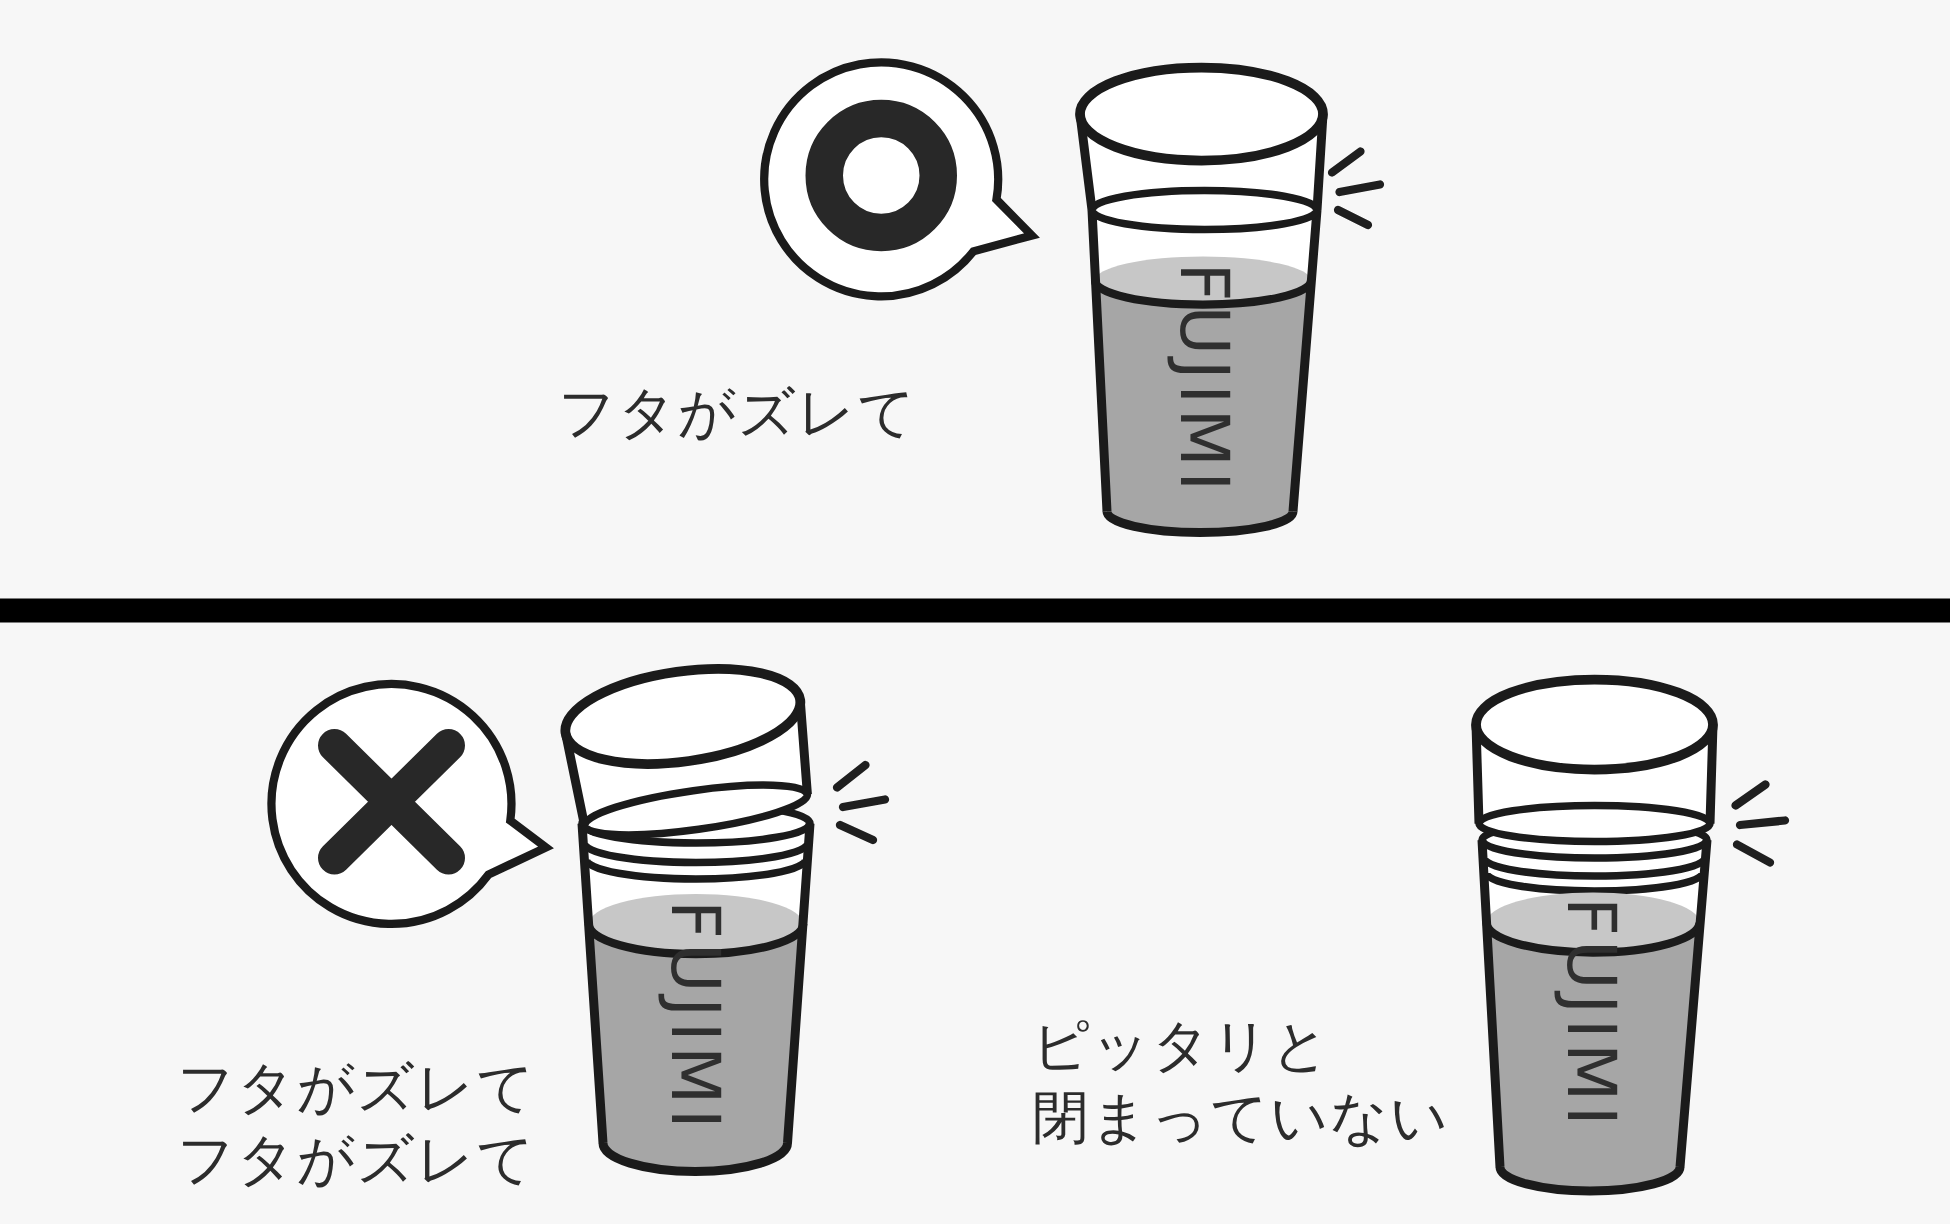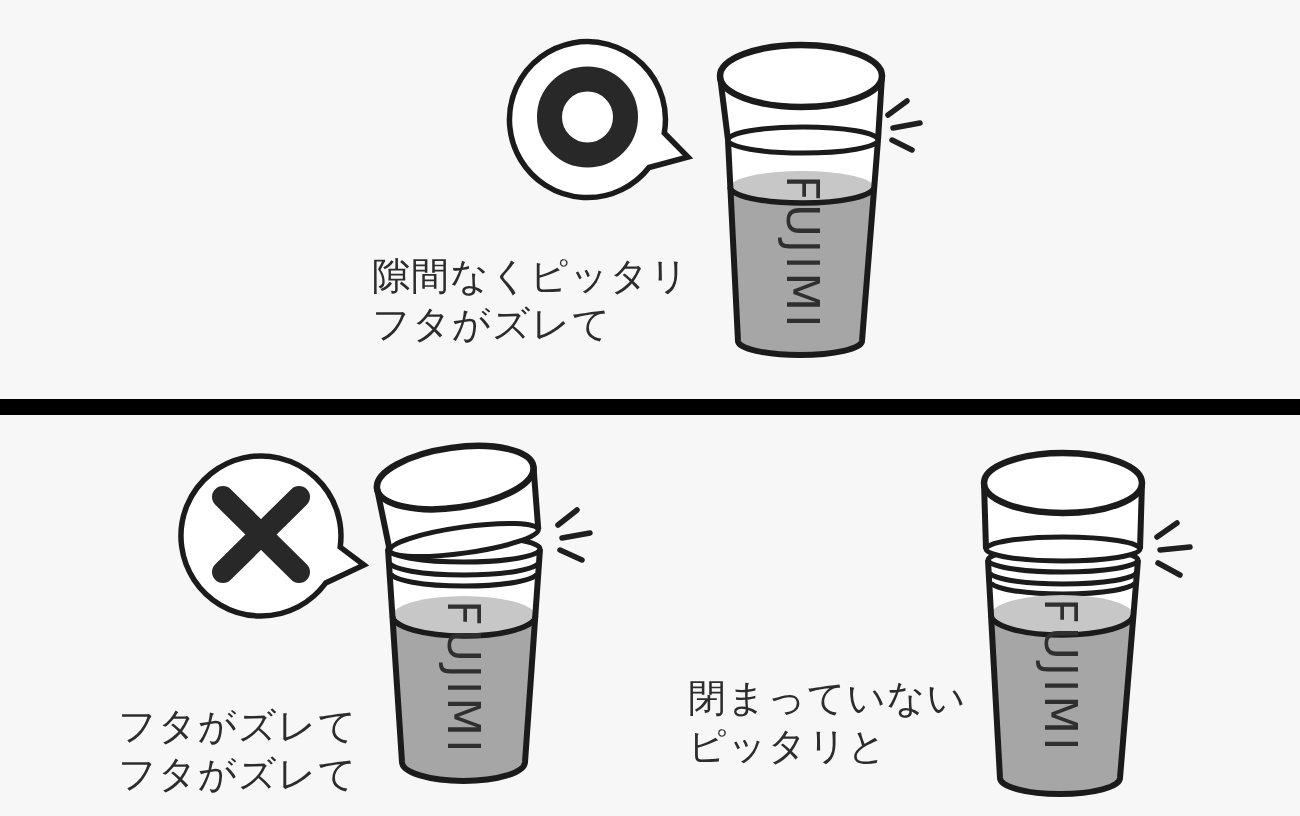--- a/index.html
+++ b/index.html
@@ -45,21 +45,20 @@
 
     <path class="fillwhite" d="M 30,41 L 192,41 L 188,105 L 38,105 Z"></path>
     <ellipse class="outline fillwhite" stroke-width="5" cx="113" cy="105" rx="75" ry="13"></ellipse>
     <ellipse class="outline fillwhite" stroke-width="6.5" cx="111" cy="41" rx="81" ry="31"></ellipse>
     <path class="outline" stroke-width="6" d="M 30,41 L 38,105 M 192,41 L 188,105"></path>
 
     <path class="sparkle" d="M 198,80 L 217,66 M 203,93 L 230,88 M 202,105 L 222,115"></path>
   </svg>
 
   <div class="abs caption caption-correct">
-    <div>隙間なくピッタリ</div>
     <div>フタがズレて</div>
   </div>
 
   <div class="abs divider"></div>
 
   <svg class="abs" style="left:170px;top:450px;" width="210" height="190" viewBox="0 0 210 190">
     <path class="outline fillwhite" stroke-width="5.5" stroke-linejoin="miter" d="M 170.2,97.1 A 80,80 0 1 0 155.7,133 L 194,115 Z"></path>
     <path d="M 53,47 L 129,122 M 129,47 L 53,122" stroke="#282828" stroke-width="22" stroke-linecap="round" fill="none"></path>
   </svg>
 
@@ -104,17 +103,17 @@
     <g transform="translate(113,119)">
       <path class="fillwhite" d="M -79,-66 L 79,-66 L 77,0 L -77,0 Z"></path>
       <ellipse class="outline fillwhite" stroke-width="5" cx="0" cy="0" rx="77" ry="12"></ellipse>
       <ellipse class="outline fillwhite" stroke-width="6.5" cx="0" cy="-66" rx="79" ry="30"></ellipse>
       <path class="outline" stroke-width="6" d="M -79,-66 L -77,0 M 79,-66 L 77,0"></path>
     </g>
     <path class="sparkle" d="M 207,107 L 227,93 M 210,120 L 240,117 M 208,133 L 230,145"></path>
   </svg>
 
   <div class="abs caption caption-open">
+    <div>ピッタリと</div>
     <div>閉まっていない</div>
-    <div>ピッタリと</div>
   </div>
 
 </div>
 
 </body></html>

